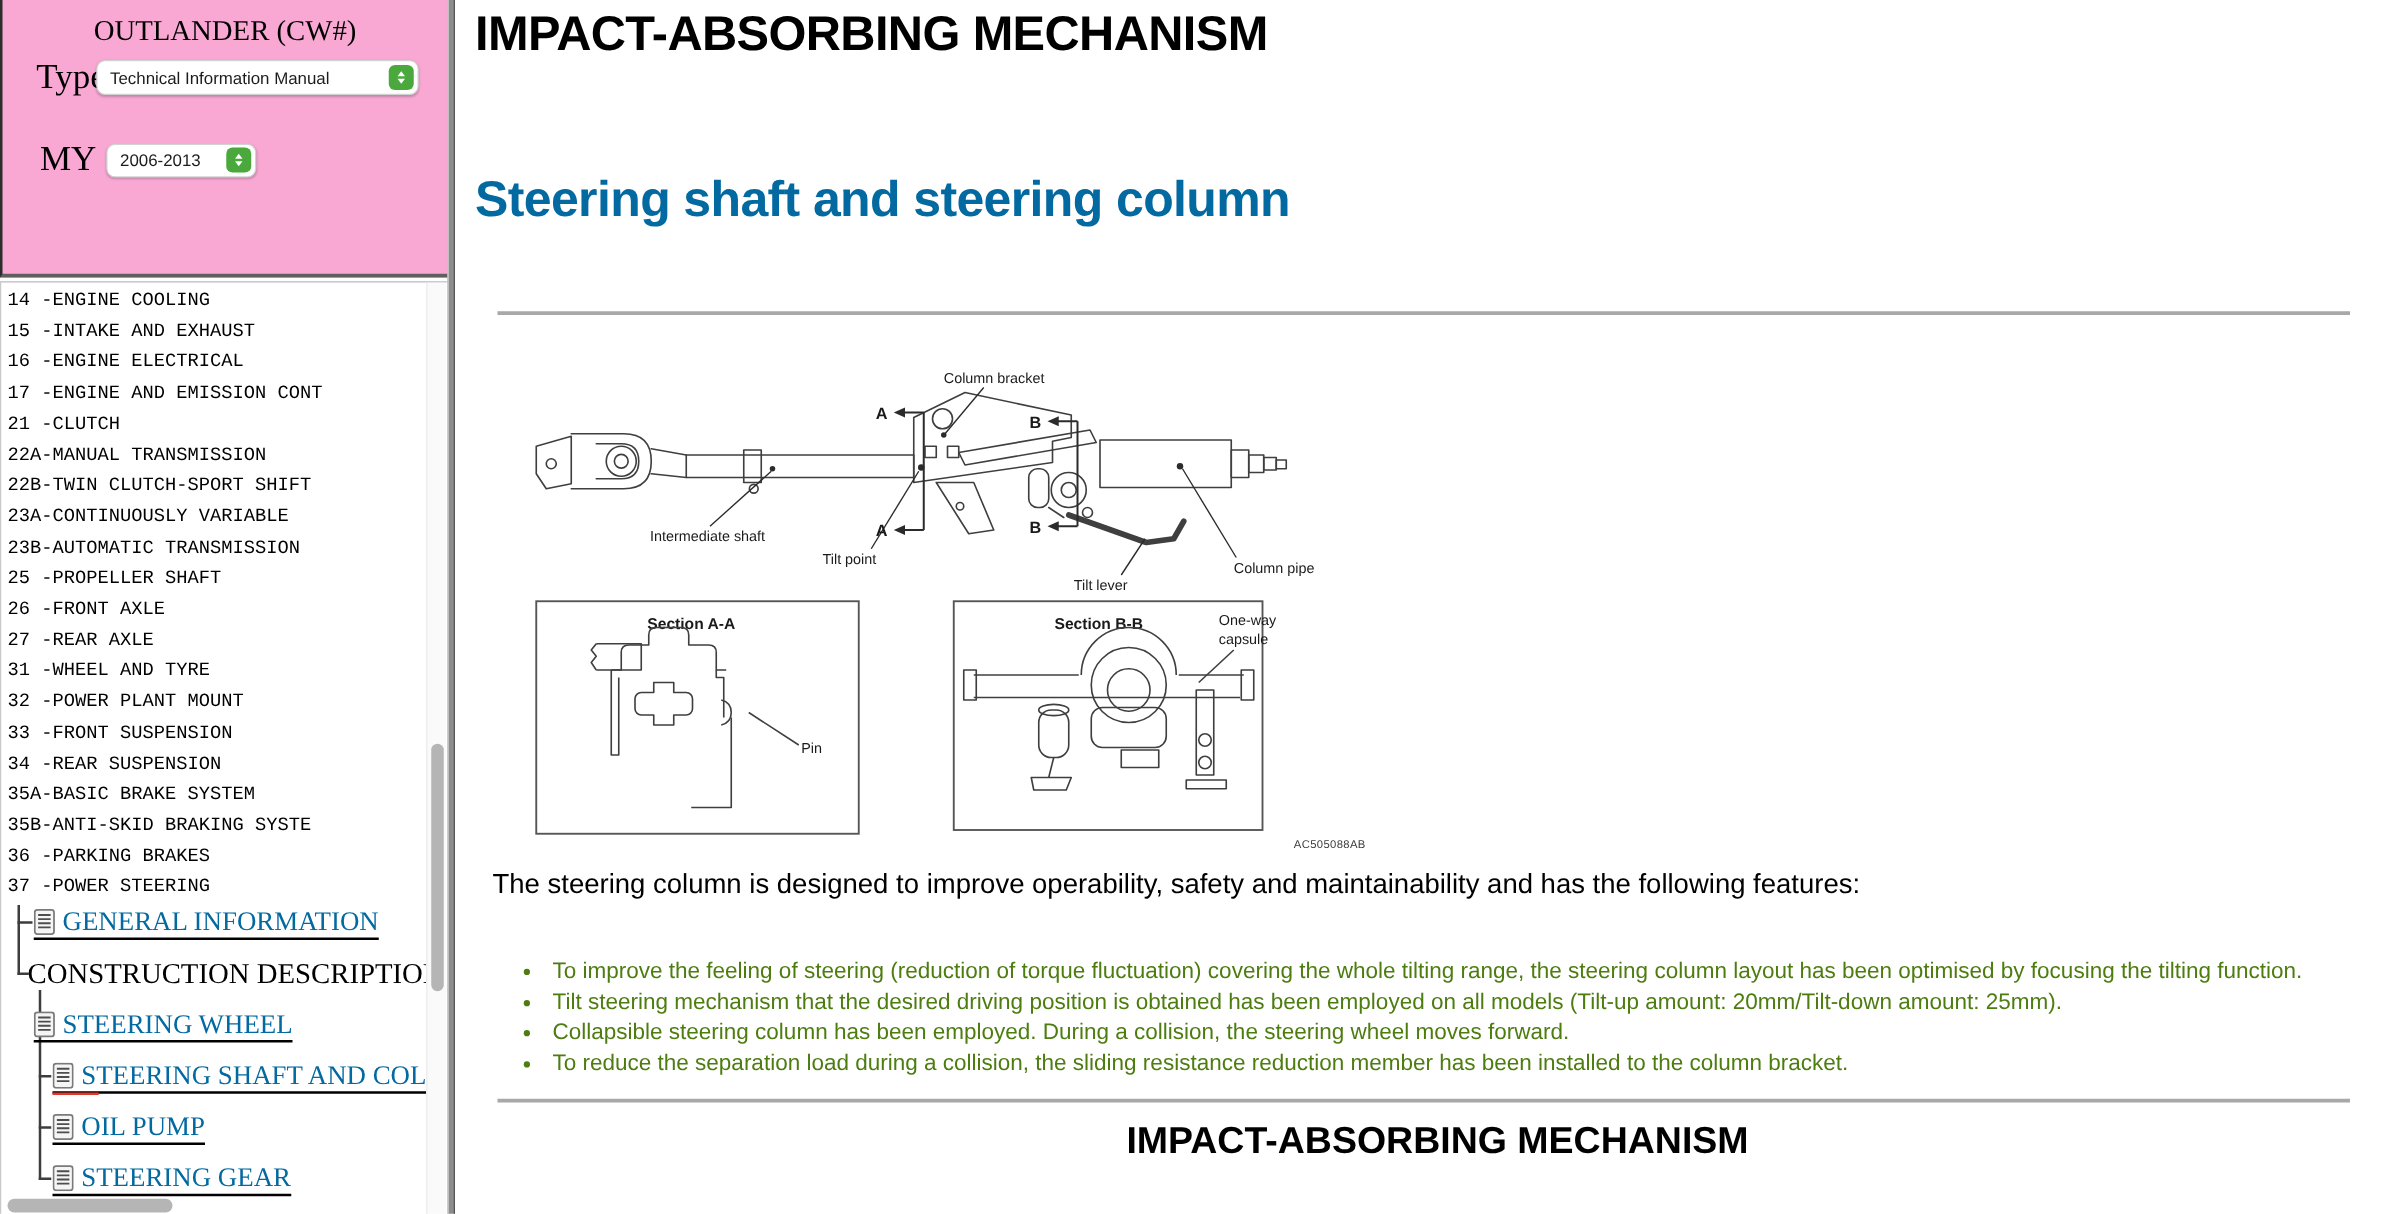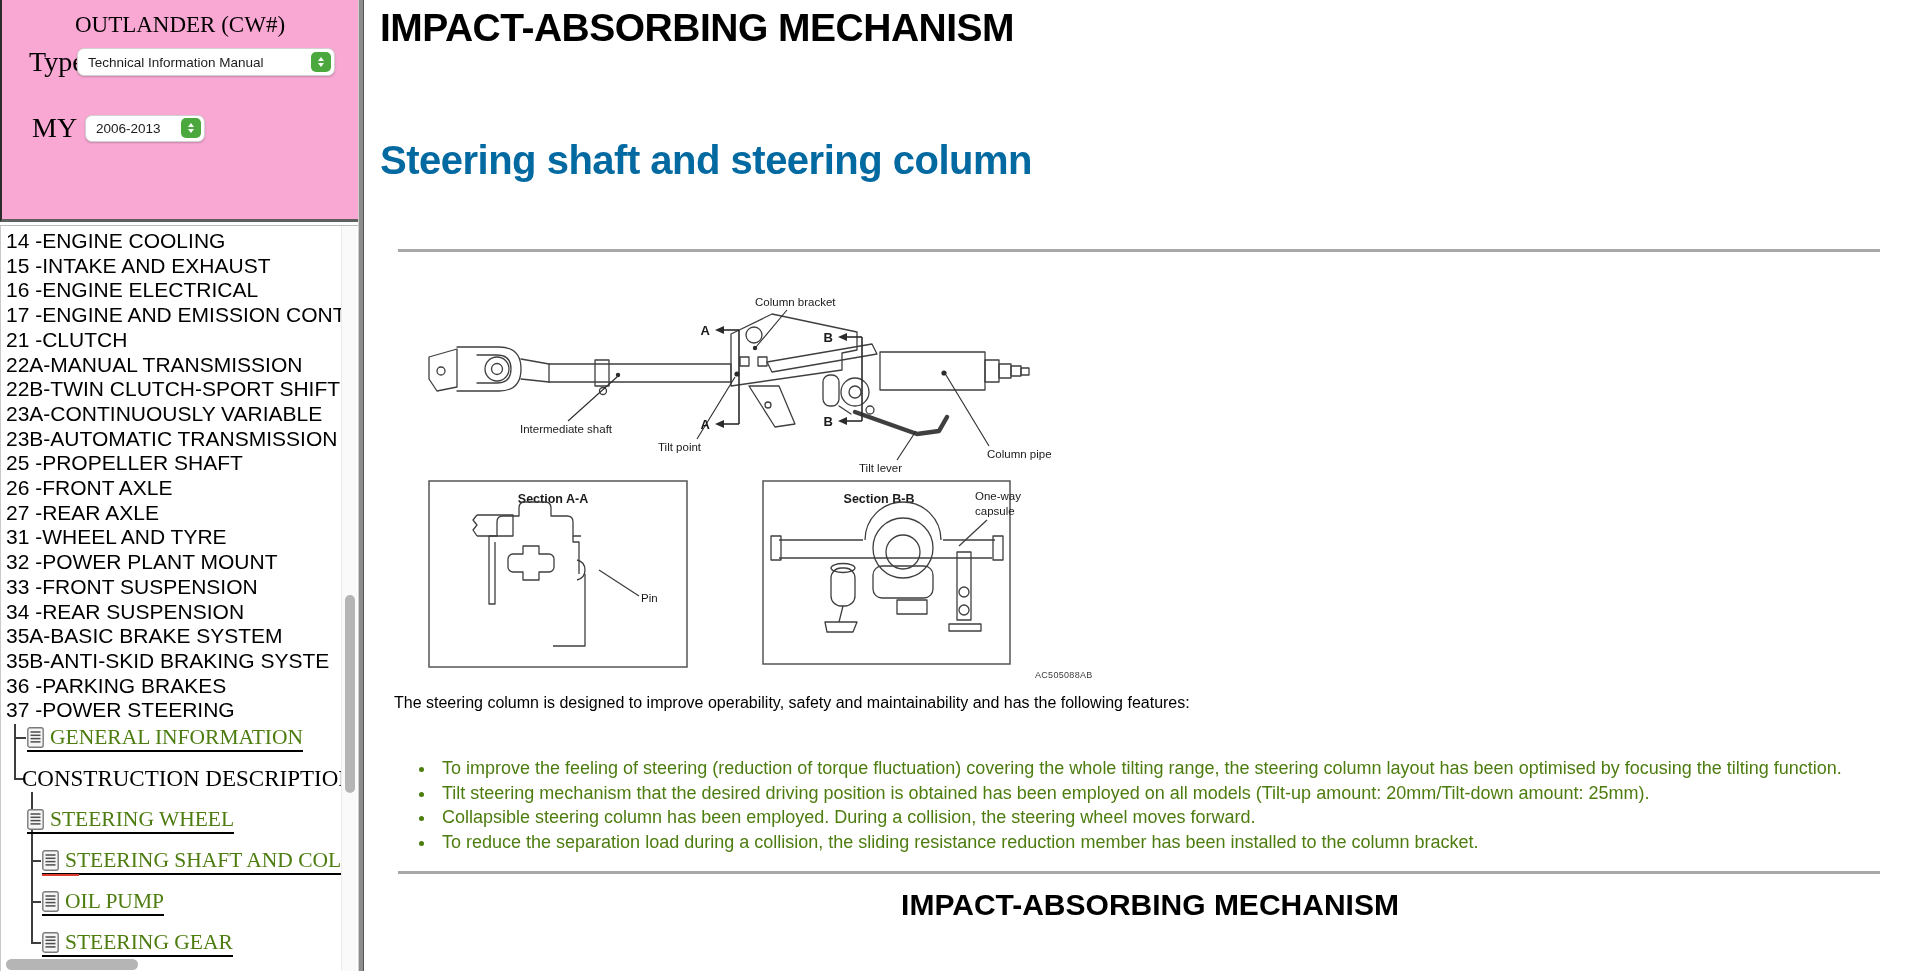--- a/index.html
+++ b/index.html
@@ -30,27 +30,27 @@
              gap:2px; margin-left:8px; flex:0 0 auto; }
   .tri-up   { width:0; height:0; border-left:3.5px solid transparent; border-right:3.5px solid transparent; border-bottom:4.5px solid #fff; }
   .tri-down { width:0; height:0; border-left:3.5px solid transparent; border-right:3.5px solid transparent; border-top:4.5px solid #fff; }
 
   .chapter-panel { position:absolute; left:0; top:225px; width:358px; height:746px;
                    background:#fff; border-left:1px solid #c9c9c9; border-top:1px solid #bbb;
                    overflow:hidden; }
   .chapter-clip { position:absolute; left:0; top:0; width:341px; height:746px; overflow:hidden;
                   border-right:1px solid #e0e0e0; }
   .chapters { list-style:none; padding:3px 0 0 5px; }
-  .chapters li { font-family:Liberation Sans, sans-serif; font-size:21px; line-height:24.7px;
+  .chapters li { font-family:Liberation Mono, monospace; font-size:15px; line-height:24.7px;
                  white-space:nowrap; color:#000; }
 
   .tree { position:relative; margin-top:1px; height:260px; font-family:"Liberation Serif", serif; }
   .tline { position:absolute; background:#3d3d3d; }
   .tree-row { position:absolute; display:flex; align-items:center; white-space:nowrap; }
-  .tree-link { display:inline-flex; align-items:center; color:#4d7c0f; text-decoration:none;
+  .tree-link { display:inline-flex; align-items:center; color:#0369a1; text-decoration:none;
                border-bottom:2px solid #000; padding-bottom:1px; cursor:pointer; }
   .tree-text { font-size:21.5px; line-height:24px; }
   .doc-ic { width:17px; height:21px; margin-right:6px; flex:0 0 auto; }
   .plain-branch { font-size:23px; color:#000; }
   .red-mark { position:absolute; left:41px; bottom:-1px; width:37px; height:2px; background:#e0392e; }
 
   .vscroll-track { position:absolute; right:1px; top:0; width:16px; height:746px;
                    background:#fafafa; border-left:1px solid #ececec; }
   .vscroll-thumb { position:absolute; left:3px; top:369px; width:10px; height:198px;
                    border-radius:6px; background:#b5b5b5; }
@@ -62,21 +62,21 @@
 
   
   .main { position:absolute; left:364px; top:0; width:1556px; height:971px;
           background:#fff; padding-left:16px; overflow:hidden; }
   .h1 { margin-top:6px; font-size:39px; font-weight:bold; letter-spacing:-.5px; color:#000; }
   .h2 { margin-top:88px; font-size:40px; font-weight:bold; letter-spacing:-.5px; color:#0369a1; }
   .rule { border:none; border-top:3px solid #a8a8a8; margin:0 40px 0 18px; }
   .rule1 { margin-top:66px; }
   .rule2 { margin-top:16px; }
   .figure { margin-left:47px; margin-top:22px; width:690px; height:412px; position:relative; }
-  .para { margin-top:8px; margin-left:14px; font-size:16px; color:#000; }
+  .para { margin-top:8px; margin-left:14px; font-size:22px; color:#000; }
   .bullets { margin-top:44px; padding-left:56px; max-width:1528px; }
   .bullets li { font-size:18px; line-height:24.7px; color:#4d7c0f; padding-left:6px; }
   .footer-h { margin-top:14px; text-align:center; font-size:30px; font-weight:bold; color:#000; }
 
   svg text { font-family:"Liberation Sans", sans-serif; fill:#1a1a1a; }
   .dlab { font-size:11.5px; }
   .dlab-b { font-size:12.5px; font-weight:bold; }
   .dAB { font-size:13px; font-weight:bold; }
   .dcode { font-size:9px; fill:#3c3c3c; letter-spacing:.3px; }
 </style>

